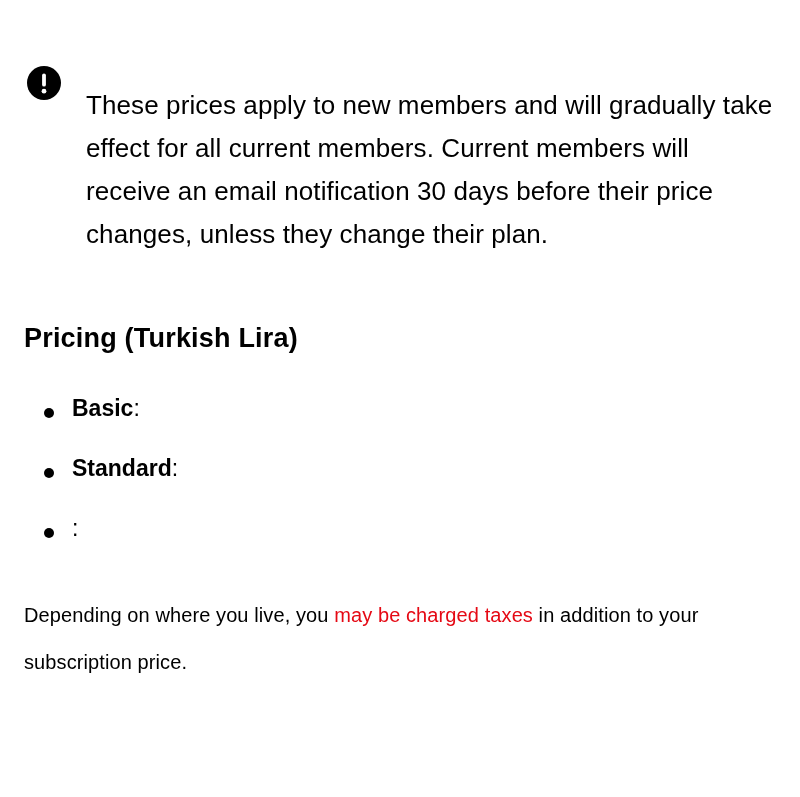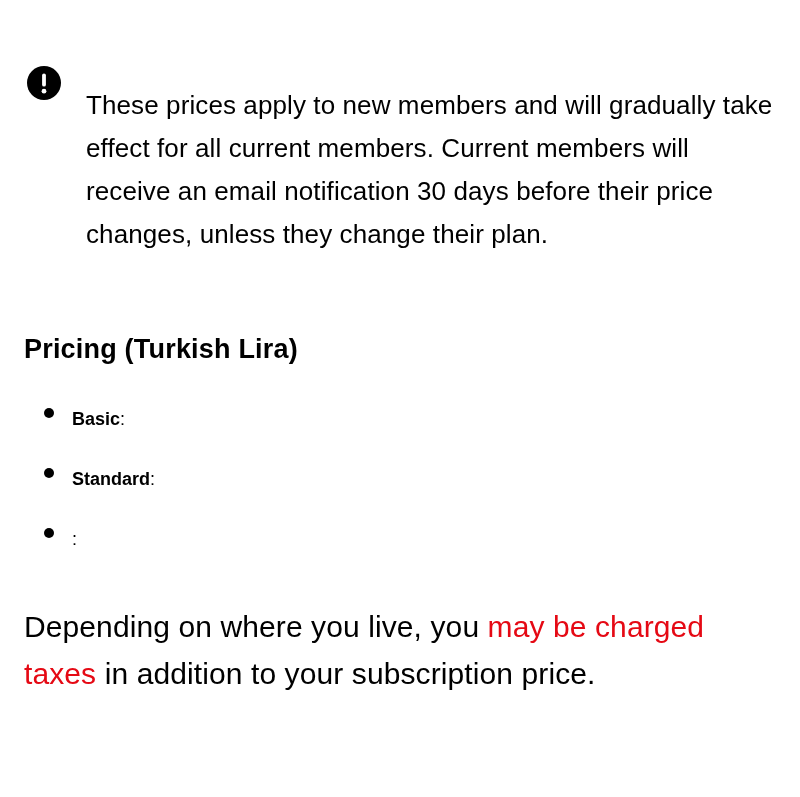--- a/index.html
+++ b/index.html
@@ -40,37 +40,37 @@
     flex: 1 1 auto;
     padding-left: 25px;
     font-size: 26px;
     line-height: 43px;
     letter-spacing: 0.1px;
     color: #000;
   }
 
   
   .section-heading {
-    margin-top: 52px;
+    margin-top: 41px;
     font-size: 27px;
     font-weight: bold;
     letter-spacing: 0.2px;
     color: #000;
   }
 
   
   .price-list {
     list-style: none;
     margin: 38px 0 0 0;
     padding: 0;
   }
   .price-item {
     display: flex;
-    align-items: center;
-    font-size: 18px;
+    align-items: flex-end;
+    font-size: 23px;
     line-height: 32px;
     margin-bottom: 28px;
   }
   .price-bullet {
     flex: 0 0 auto;
     width: 10px;
     height: 10px;
     border-radius: 50%;
     background: #000;
     margin-right: 18px;
@@ -82,21 +82,21 @@
     font-weight: bold;
     white-space: pre;
   }
   .price-value {
     white-space: pre;
   }
 
   
   .footnote {
     margin-top: 48px;
-    font-size: 30px;
+    font-size: 20px;
     line-height: 47px;
     letter-spacing: 0.1px;
     color: #000;
   }
   .link-red {
     color: #e50914;
     cursor: pointer;
   }
 </style>
 </head>

